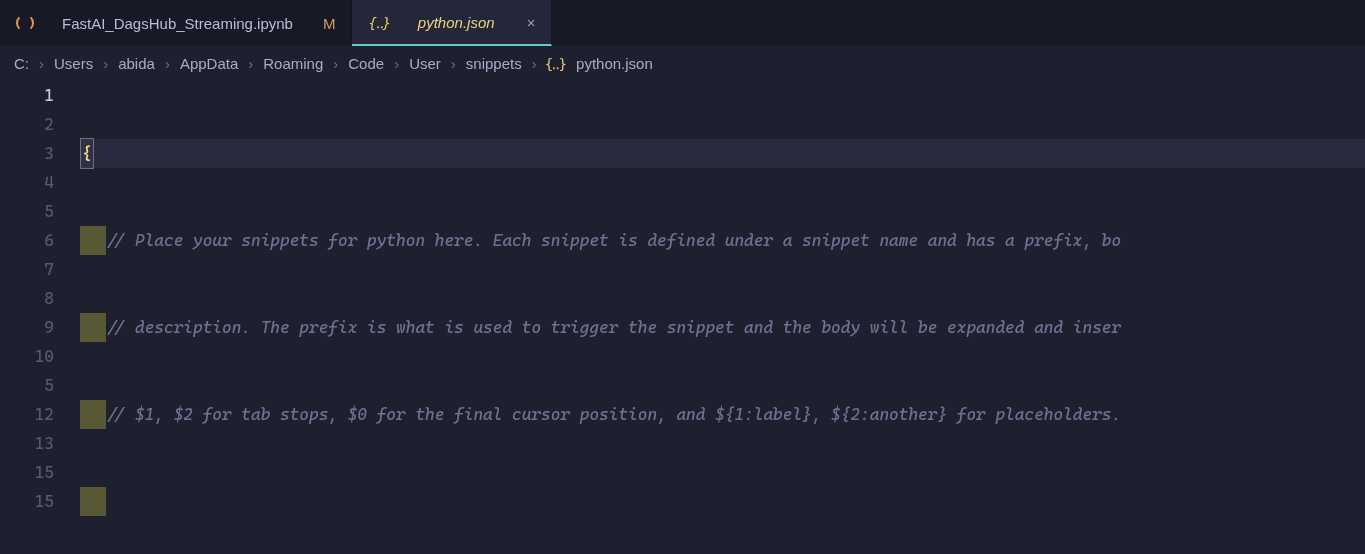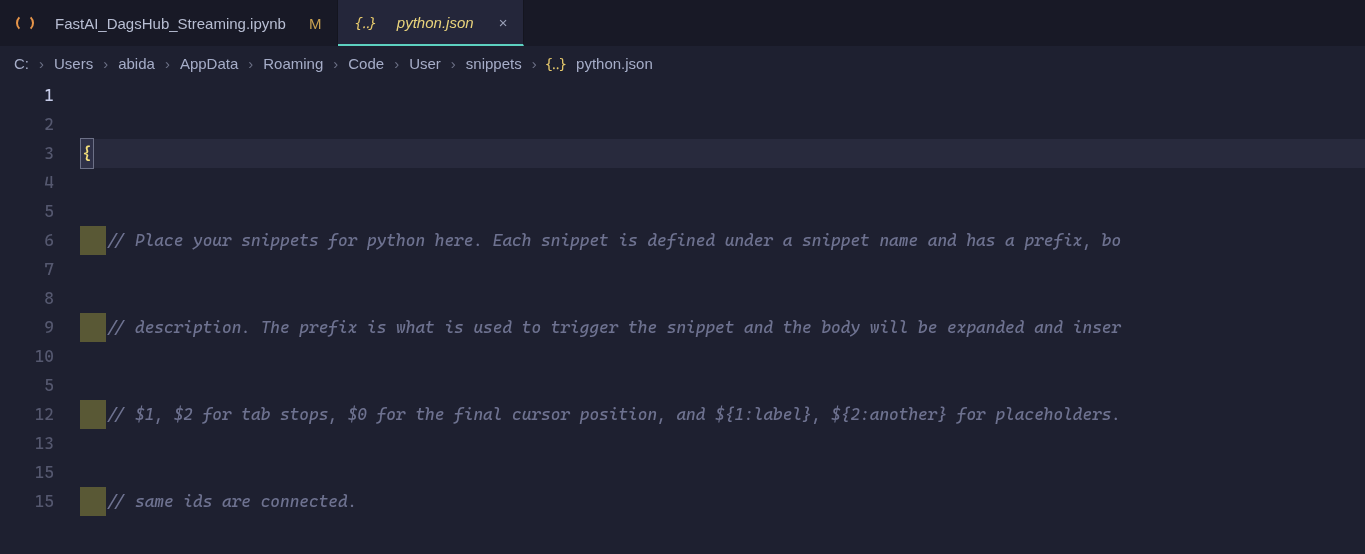--- a/index.html
+++ b/index.html
@@ -16,21 +16,21 @@
 .tab-bar {
   display: flex;
   height: 46px;
   background: #181926;
   align-items: stretch;
 }
 .tab {
   display: flex;
   align-items: center;
   padding: 0 16px;
-  gap: 21px;
+  gap: 28px;
   font-size: 15px;
   background: #181926;
   cursor: pointer;
   border-right: 1px solid #14151f;
   text-align: center;
 }
 .tab.active {
   background: #24263a;
   border-bottom: 2px solid #5dd0c0;
   color: #e9d37c;
@@ -195,21 +195,21 @@
     <div class="ln">12</div>
     <div class="ln">13</div>
     <div class="ln">15</div>
     <div class="ln">15</div>
   </div>
   <div class="code">
     <div class="code-row first-line"><span class="brace brace-box">{</span></div>
     <div class="code-row"><span class="guide-bar"></span><span class="comment">// Place your snippets for python here. Each snippet is defined under a snippet name and has a prefix, bo</span></div>
     <div class="code-row"><span class="guide-bar"></span><span class="comment">// description. The prefix is what is used to trigger the snippet and the body will be expanded and inser</span></div>
     <div class="code-row"><span class="guide-bar"></span><span class="comment">// $1, $2 for tab stops, $0 for the final cursor position, and ${1:label}, ${2:another} for placeholders.</span></div>
-    <div class="code-row"><span class="guide-bar"></span><span class="comment">// same ids are connected.</span></div>
+    <div class="code-row"><span class="guide-bar"></span></div>
     
     
     
     
     
     
     
     
     
     

